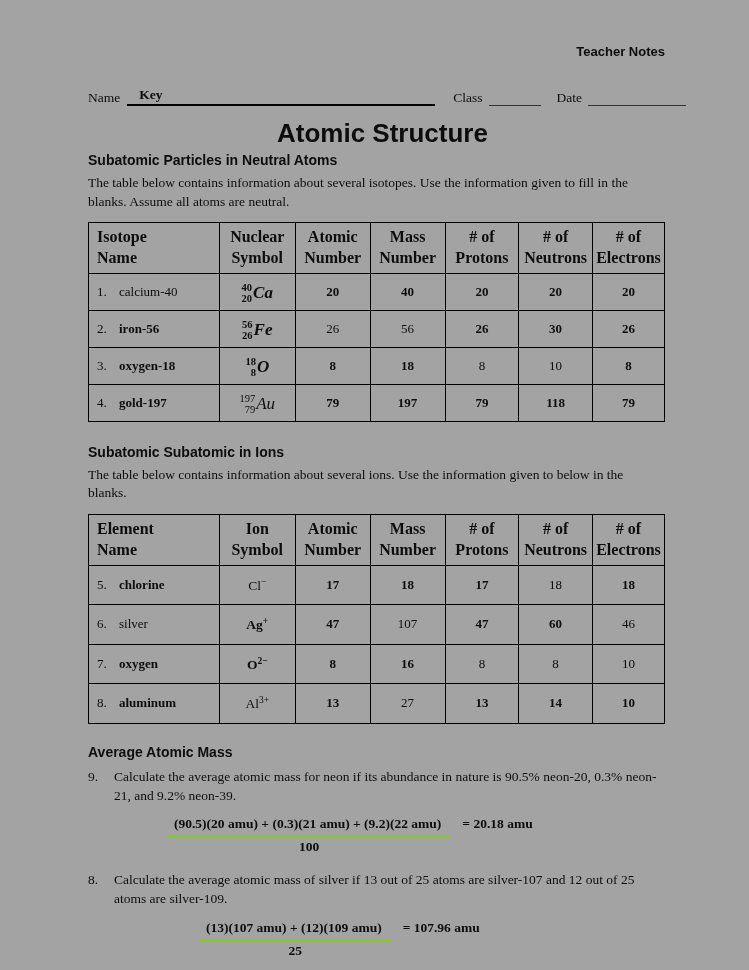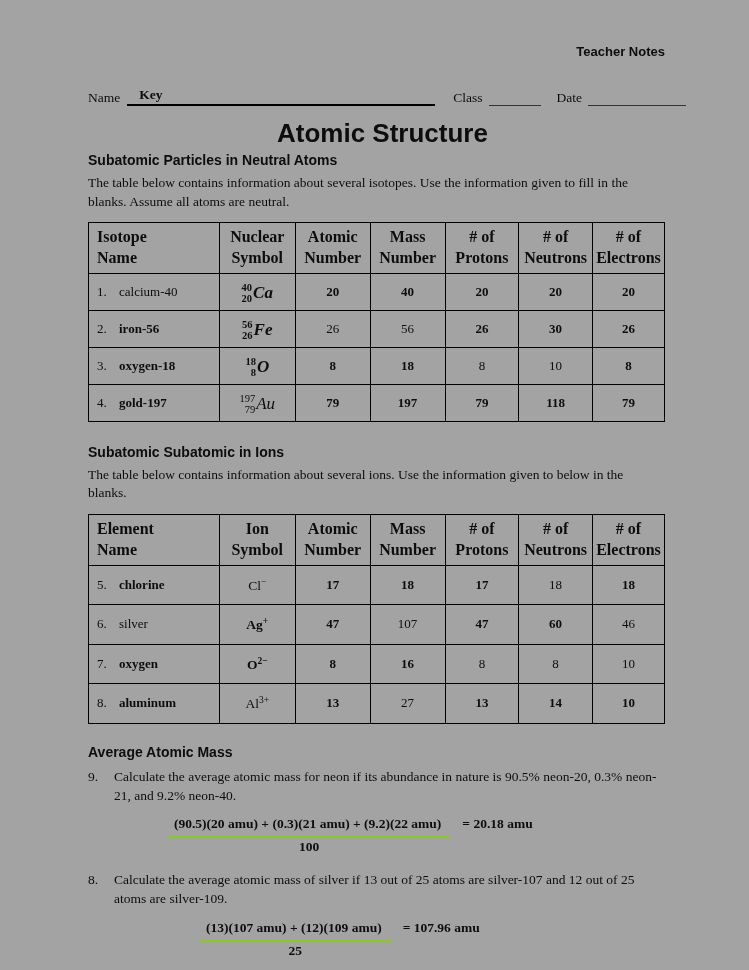--- a/index.html
+++ b/index.html
@@ -238,21 +238,21 @@
             <td class="bold">14</td>
             <td class="bold">10</td>
           </tr>
         </tbody>
     </table>
 
     <h2 class="section-heading section-gap2">Average Atomic Mass</h2>
 
     <div class="question">
       <span class="qnum">9.</span>
-      <span class="qtext">Calculate the average atomic mass for neon if its abundance in nature is 90.5% neon-20, 0.3% neon-21, and 9.2% neon-40.</span>
+      <span class="qtext">Calculate the average atomic mass for neon if its abundance in nature is 90.5% neon-20, 0.3% neon-21, and 9.2% neon-39.</span>
     </div>
     <div class="answer a9">
       <span class="frac">
         <span class="numer" style="display:block">(90.5)(20 amu) + (0.3)(21 amu) + (9.2)(22 amu)</span>
         <span class="denom" style="display:block">100</span>
       </span>
       <span class="result">= 20.18 amu</span>
     </div>
 
     <div class="question" style="margin-top:16px">

